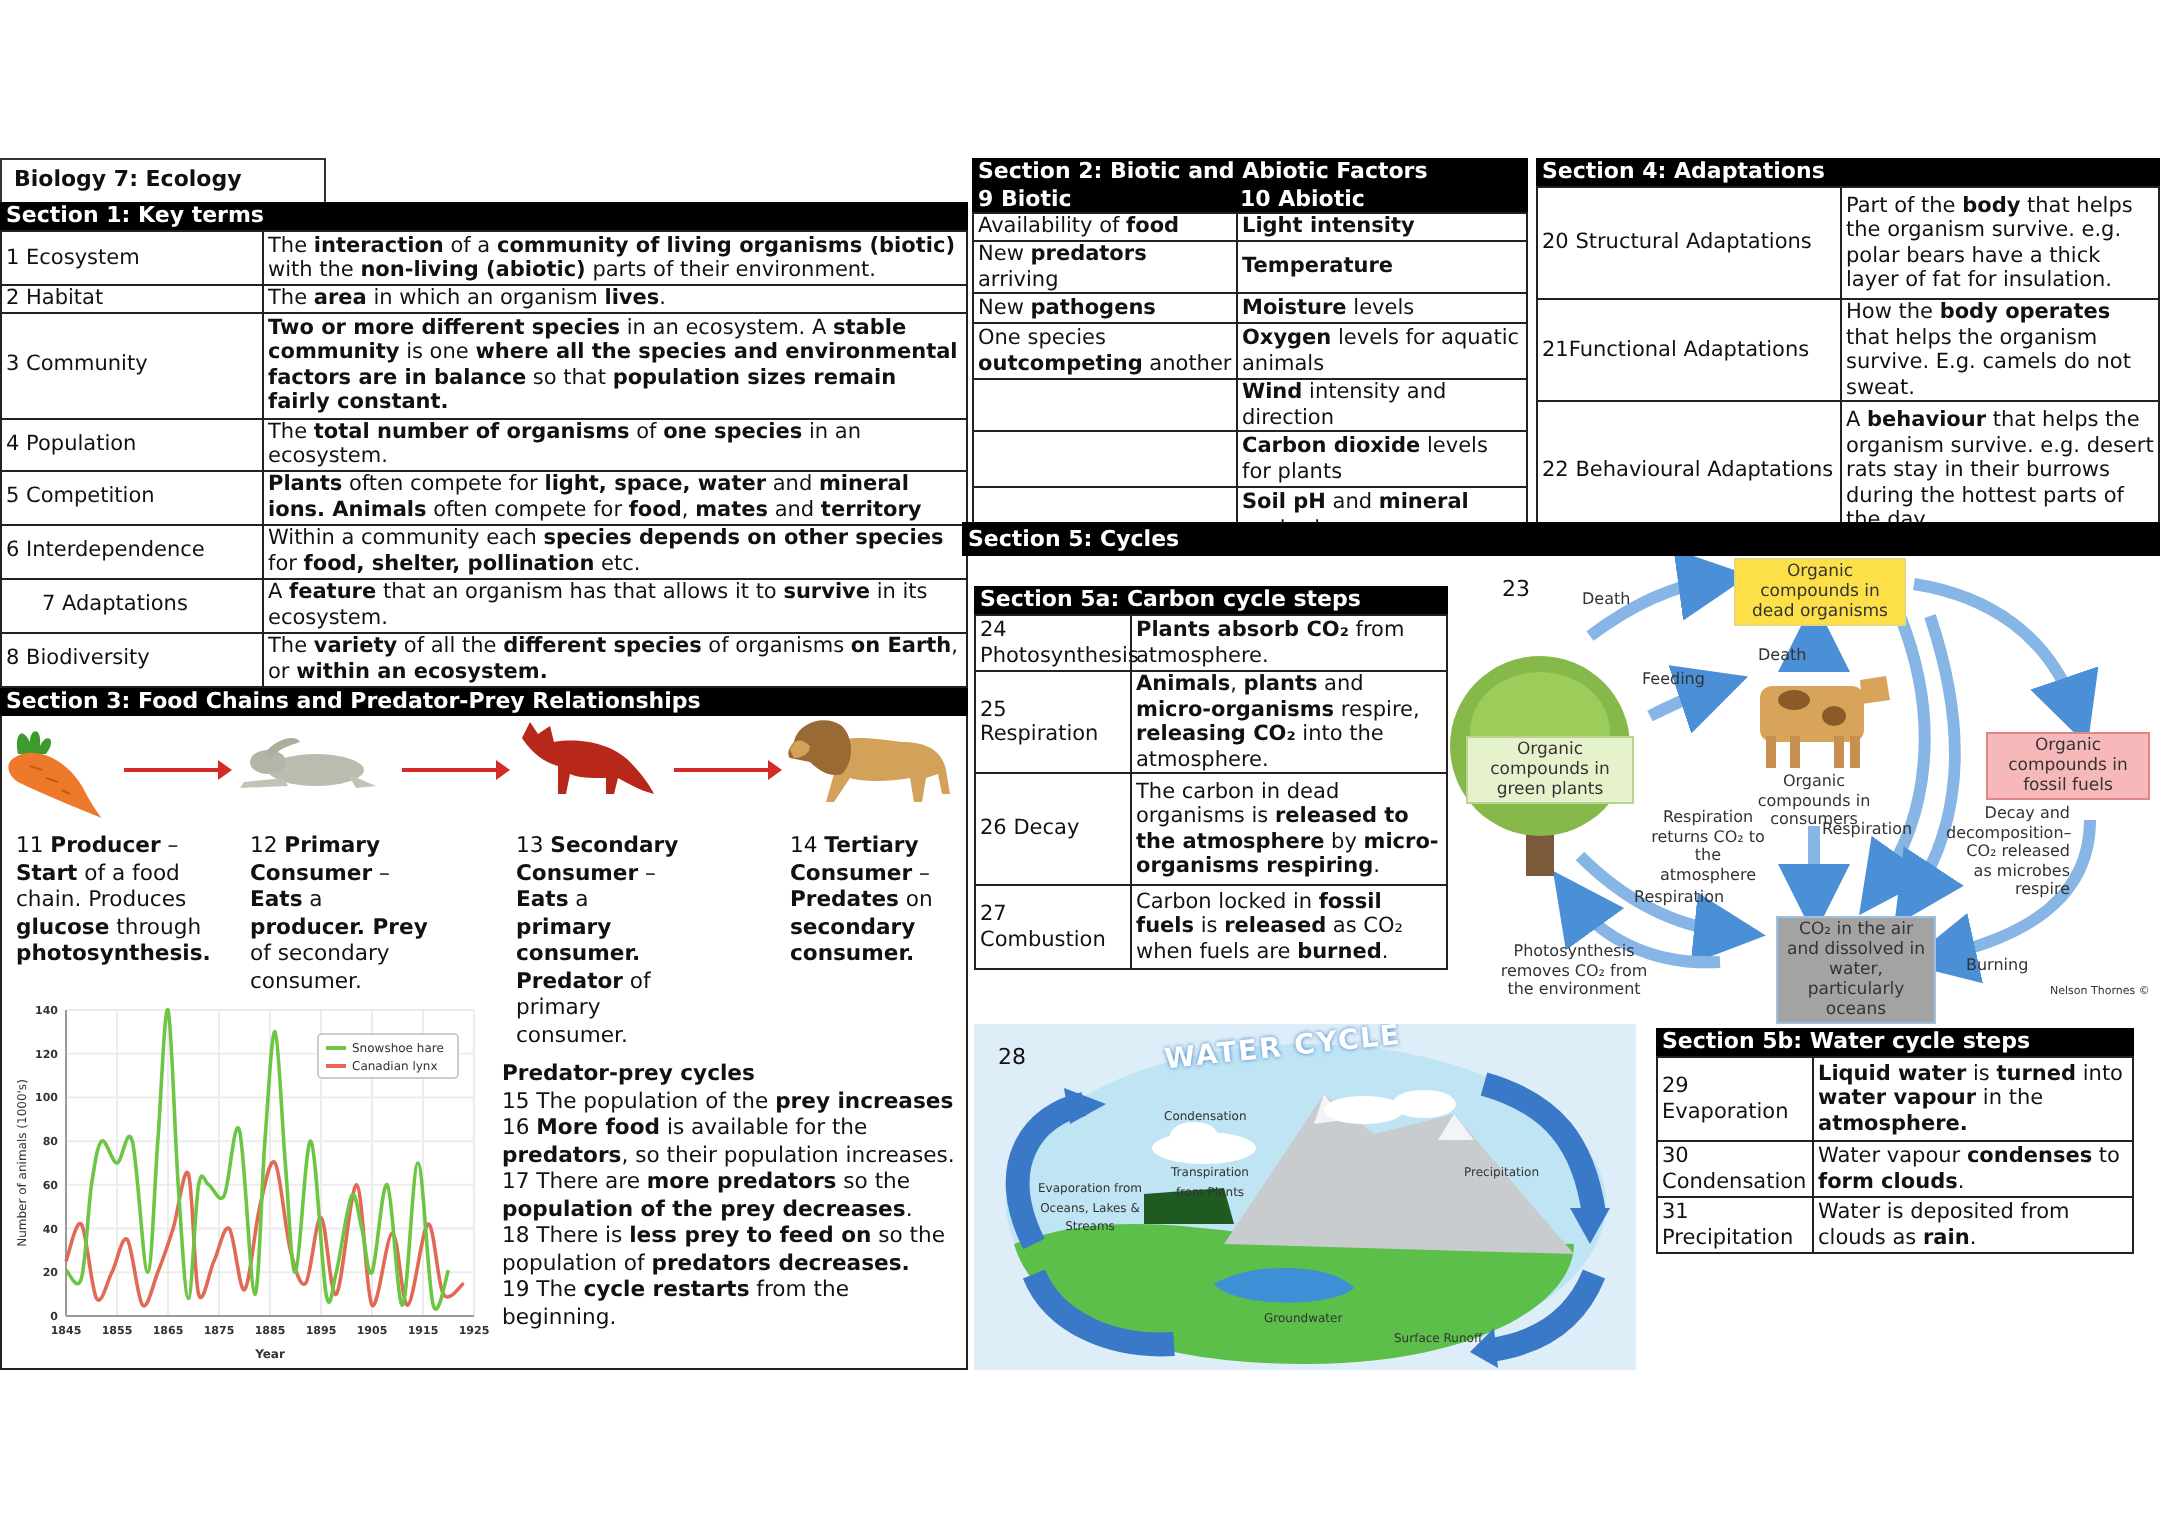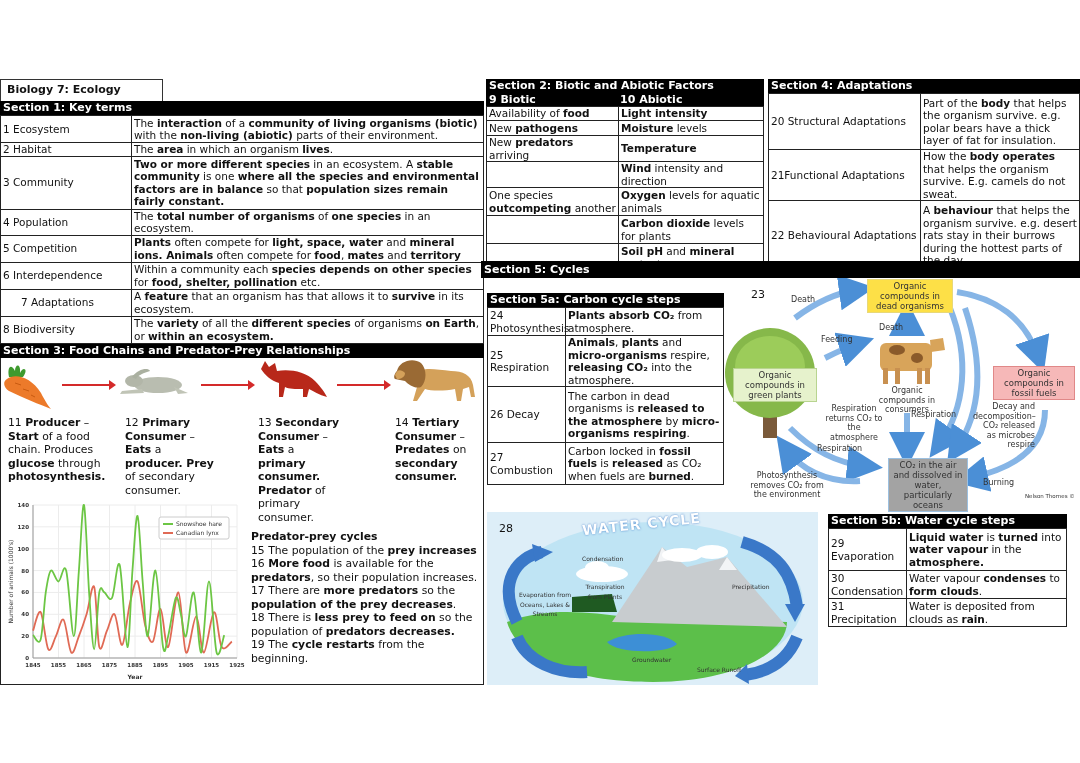--- a/index.html
+++ b/index.html
@@ -172,34 +172,34 @@
     <colgroup>
         <col style="width:132px">
         <col>
       </colgroup>
     <tbody id="s2-body">
         <tr style="height: 14px;">
           <td><span>Availability of </span><b>food</b></td>
           <td><b>Light  intensity</b></td>
         </tr>
         <tr style="height: 15px;">
+          <td><span>New </span><b>predators</b><span> arriving</span></td>
+          <td><b>Temperature</b></td>
+        </tr>
+        <tr style="height: 15px;">
           <td><span>New </span><b>pathogens</b></td>
           <td><b>Moisture</b><span>  levels</span></td>
         </tr>
-        <tr style="height: 15px;">
-          <td><span>New </span><b>predators</b><span> arriving</span></td>
-          <td><b>Temperature</b></td>
+        <tr style="height: 28px;">
+          <td><span>One species </span><b>outcompeting</b><span>  another</span></td>
+          <td><b>Oxygen</b><span>  levels for aquatic animals</span></td>
         </tr>
         <tr style="height: 15px;">
           <td></td>
           <td><b>Wind</b><span>  intensity  and direction</span></td>
-        </tr>
-        <tr style="height: 28px;">
-          <td><span>One species </span><b>outcompeting</b><span>  another</span></td>
-          <td><b>Oxygen</b><span>  levels for aquatic animals</span></td>
         </tr>
         <tr style="height: 28px;">
           <td></td>
           <td><b>Carbon dioxide</b><span>  levels for plants</span></td>
         </tr>
         <tr style="height: 28px;">
           <td></td>
           <td><b>Soil pH</b><span> and </span><b>mineral</b><span> content</span></td>
         </tr>
       </tbody>

